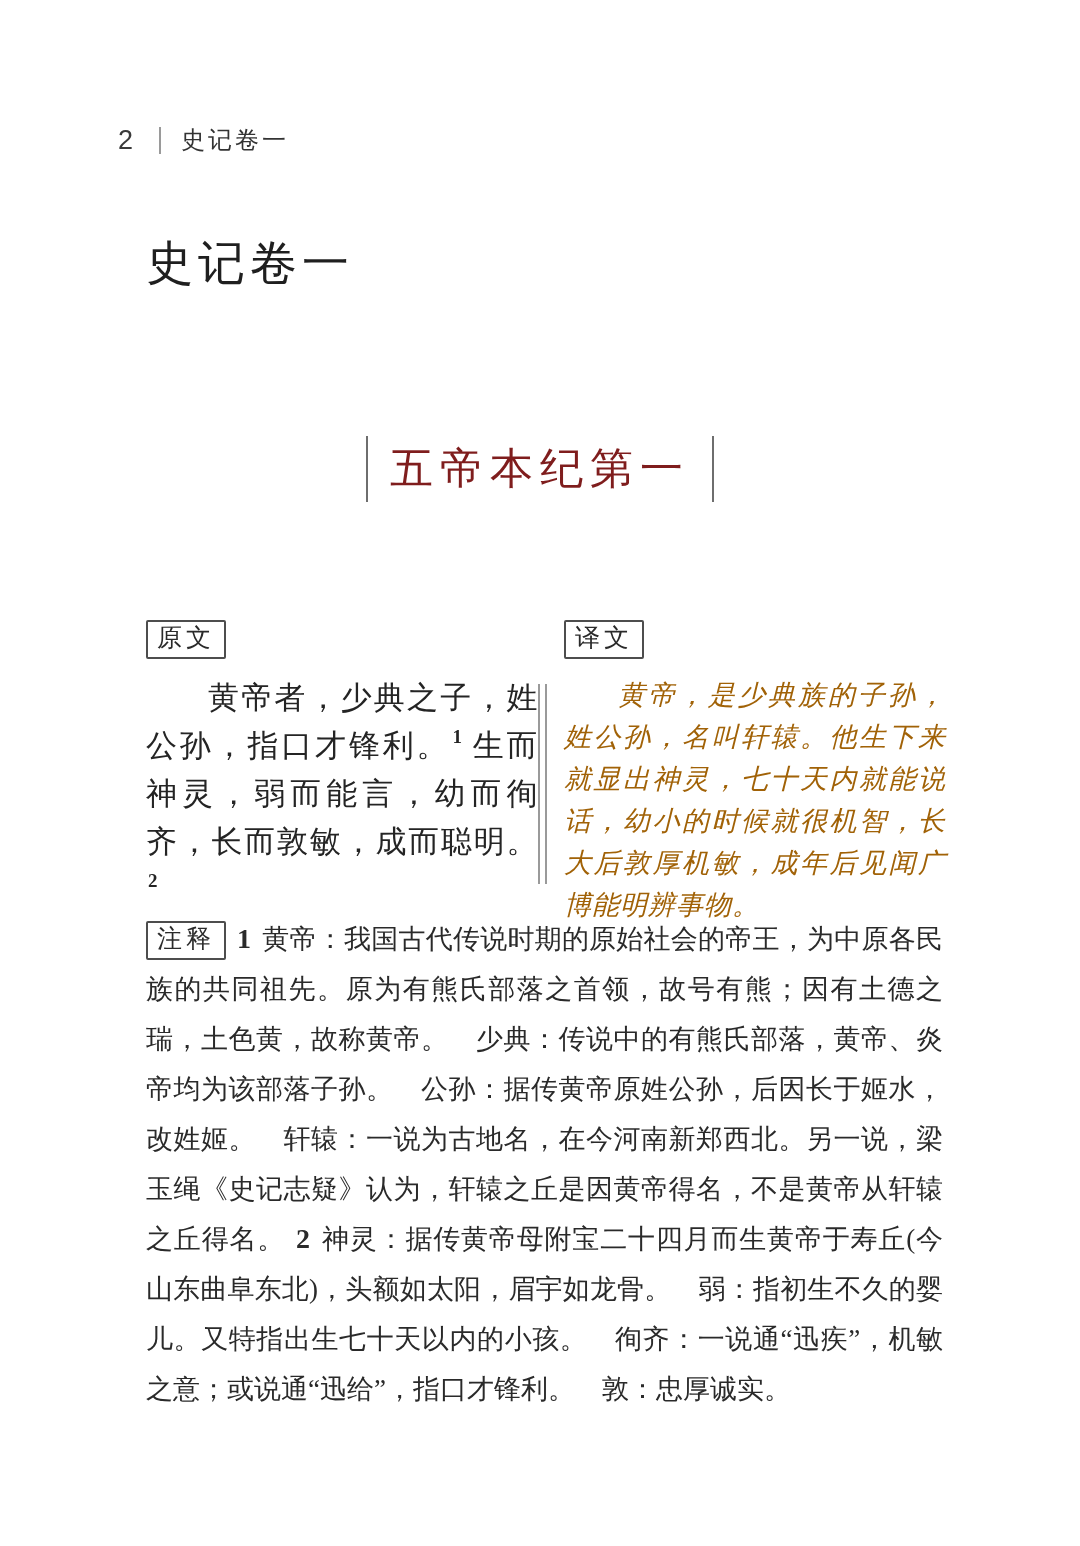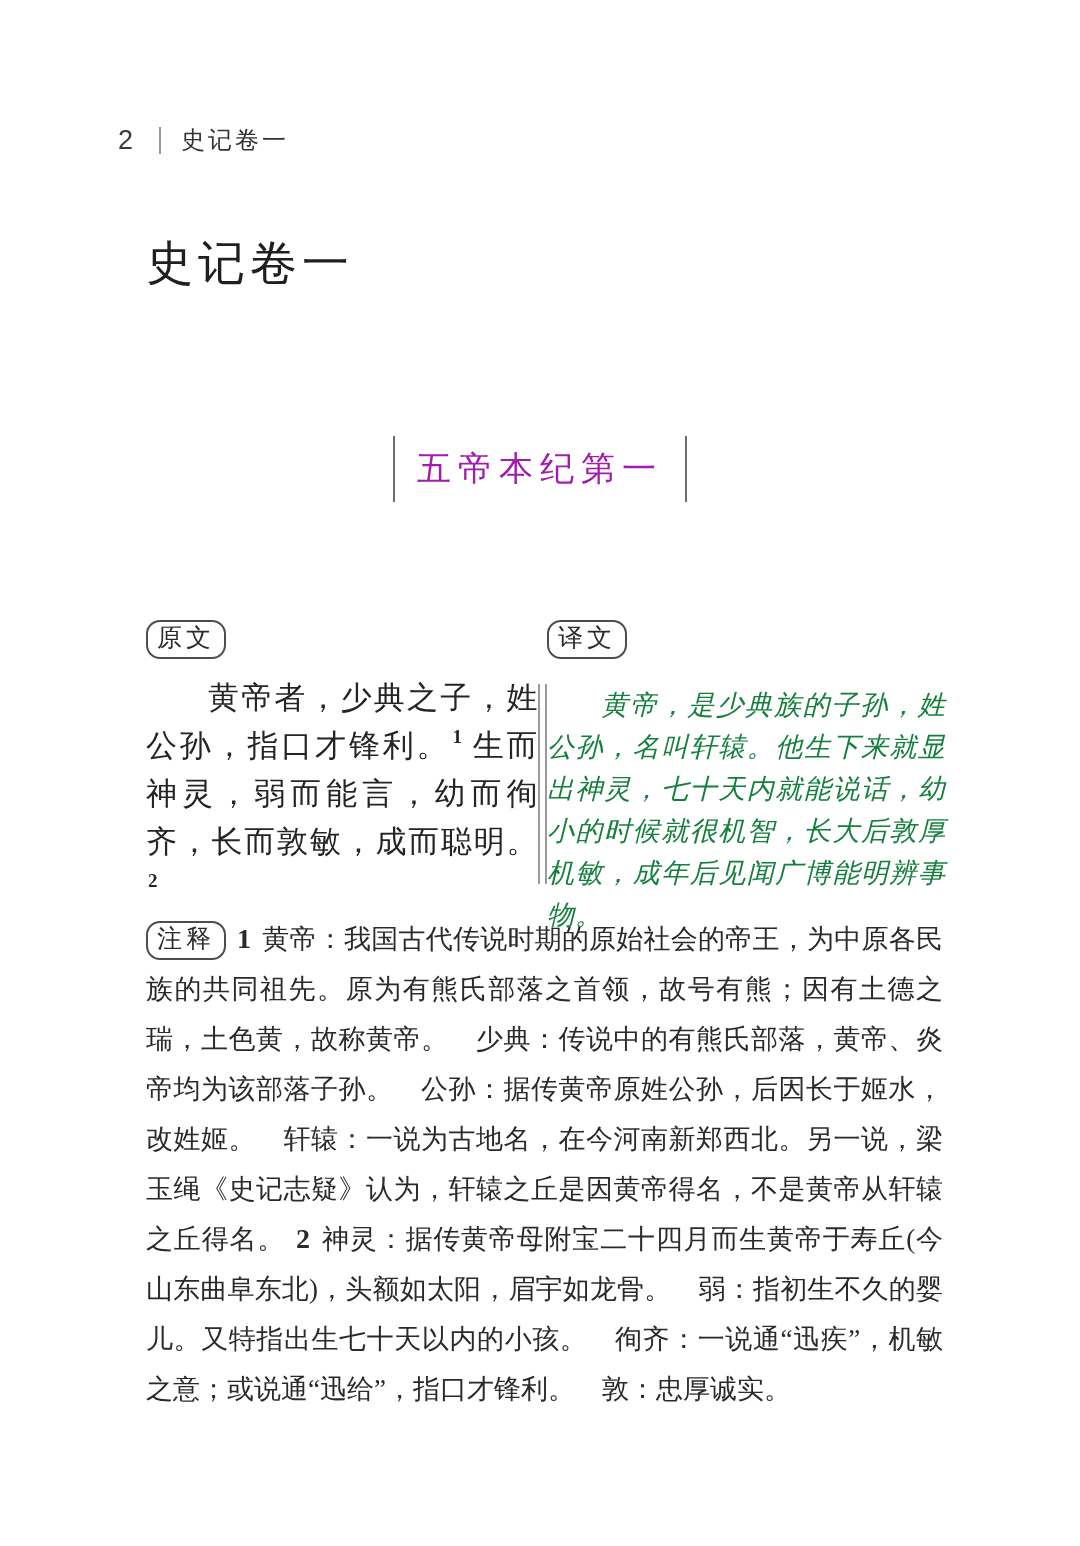--- a/index.html
+++ b/index.html
@@ -42,69 +42,69 @@
 
   
   .chapter-row {
     position: absolute; top: 436px; left: 0; width: 100%;
     display: flex; justify-content: center; align-items: center;
   }
   .chap-bar {
     width: 2px; height: 66px; background: #6e6e6e;
   }
   .chapter-title {
-    font-size: 34px; font-weight: 500; letter-spacing: 7px;
-    color: #a21caf; margin: 0 22px;
+    font-size: 43px; font-weight: 500; letter-spacing: 7px;
+    color: #7f1d1d; margin: 0 22px;
   }
 
   
   .tag {
     display: inline-block;
     border: 2px solid #4d4d4d;
-    border-radius: 14px;
+    border-radius: 2px;
     padding: 1px 9px 4px 9px;
     font-size: 25px; letter-spacing: 4px;
     color: #2a2a2a;
     line-height: 1.2;
     background: #fff;
     box-shadow: 0 0 0 1px #fff inset;
   }
 
   
   .columns {
     position: absolute; top: 620px; left: 146px;
     width: 800px; display: flex;
   }
   .col-original { width: 392px; }
   .col-divider {
     width: 9px; margin-top: 64px; height: 200px;
     border-left: 2px solid #9a9a9a;
     border-right: 2px solid #9a9a9a;
   }
-  .col-translation { flex: 1; }
+  .col-translation { flex: 1; padding-left: 17px; }
 
   .orig-text {
     margin-top: 15px;
     font-size: 31px; line-height: 48px;
     text-align: justify; text-indent: 2em;
     color: #242424; letter-spacing: 0.5px;
   }
   .footnote-ref {
     font-weight: bold;
     font-size: 19px;
     vertical-align: 13px;
     line-height: 0;
     margin: 0 8px 0 2px;
   }
   .trans-text {
-    margin-top: 25px;
+    margin-top: 15px;
     font-size: 27px; line-height: 42px;
     text-align: justify; text-indent: 2em;
     font-style: italic;
-    color: #15803d; letter-spacing: 1px;
+    color: #a16207; letter-spacing: 1px;
   }
 
   
   .notes {
     position: absolute; top: 914px; left: 146px;
     width: 797px;
   }
   .notes-text {
     font-size: 27px; line-height: 50px;
     text-align: justify;

